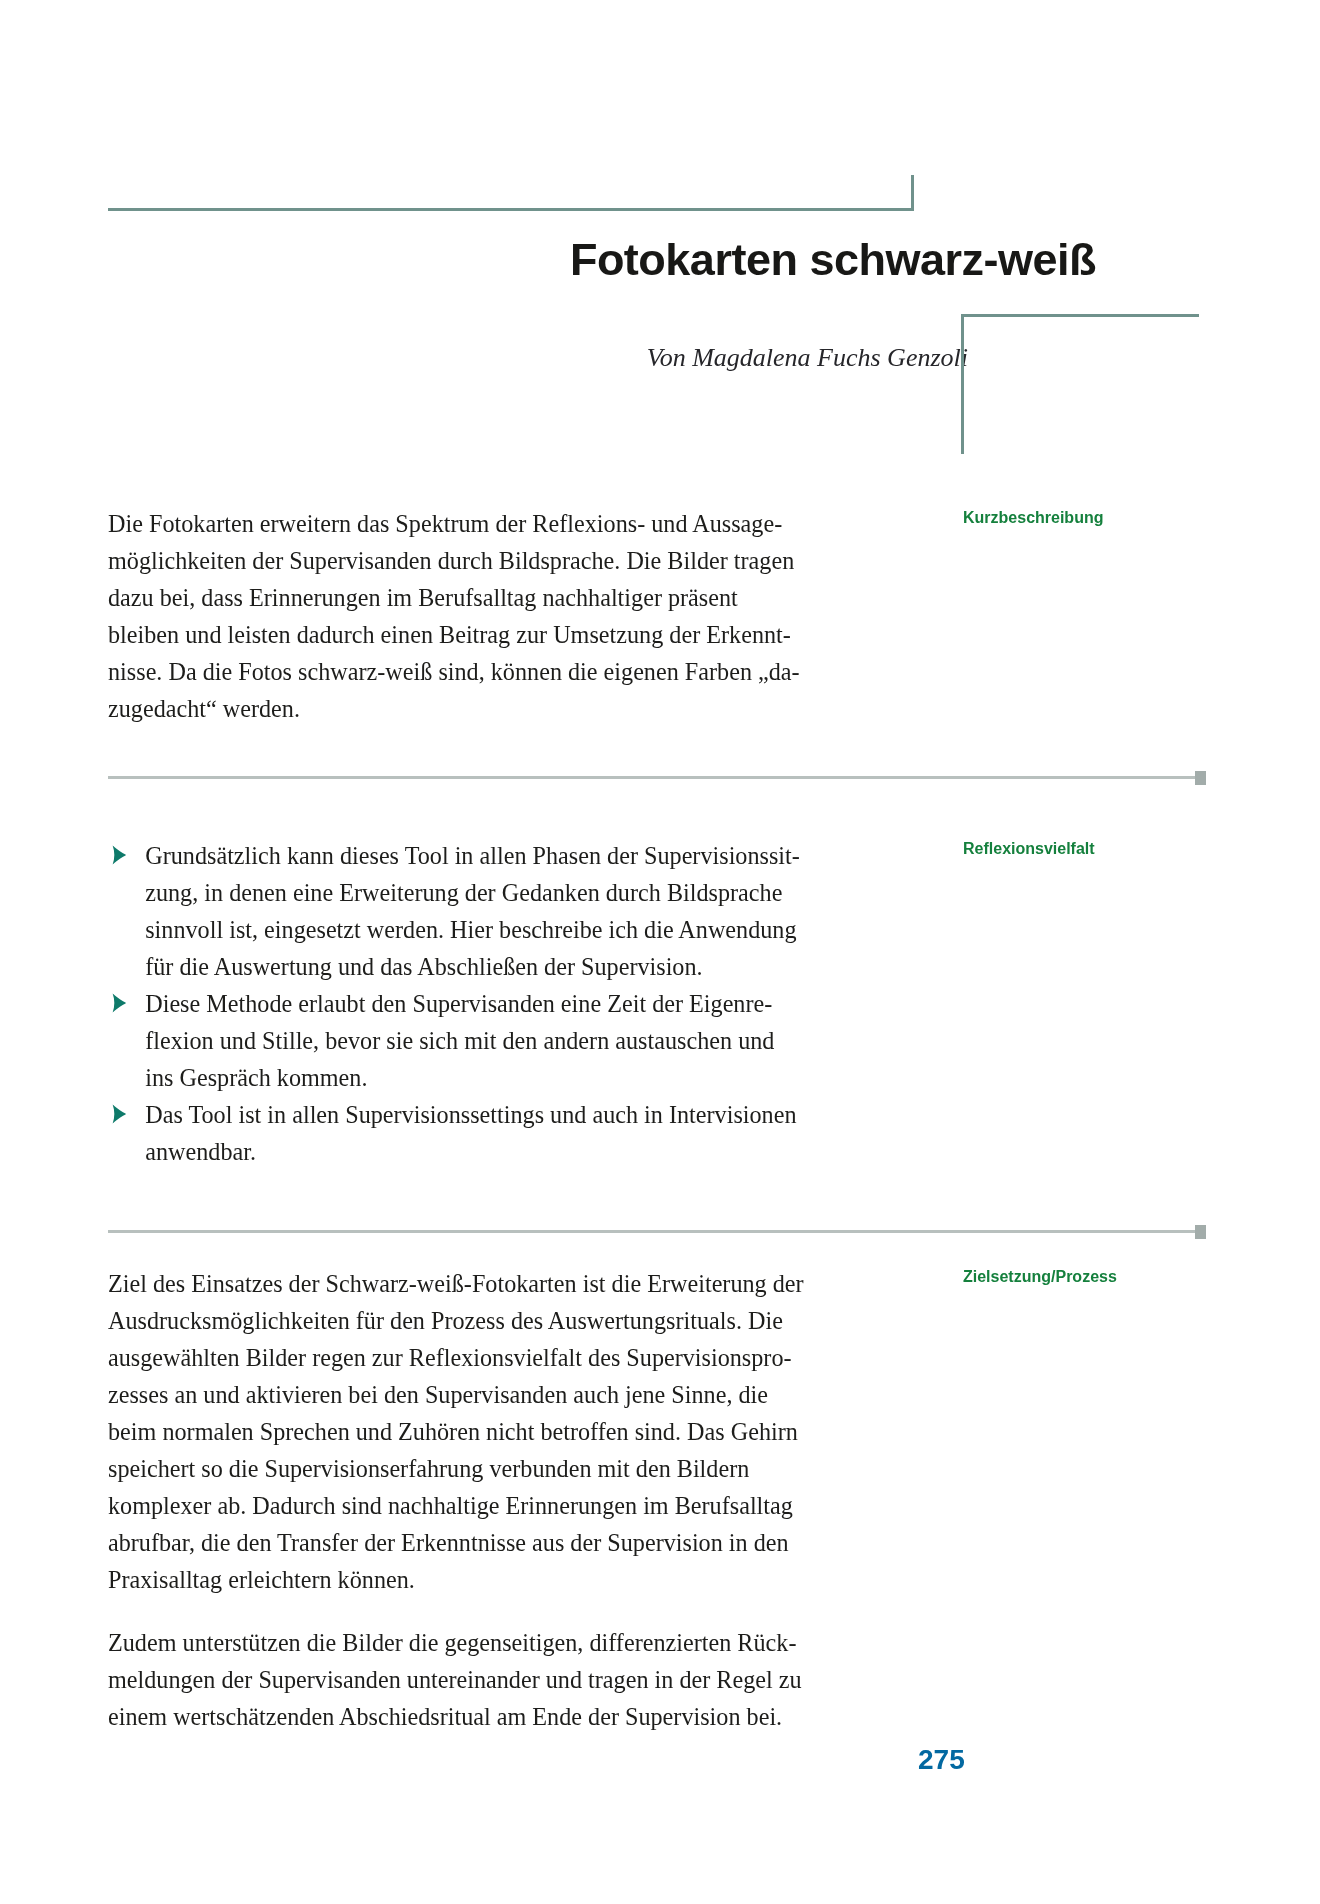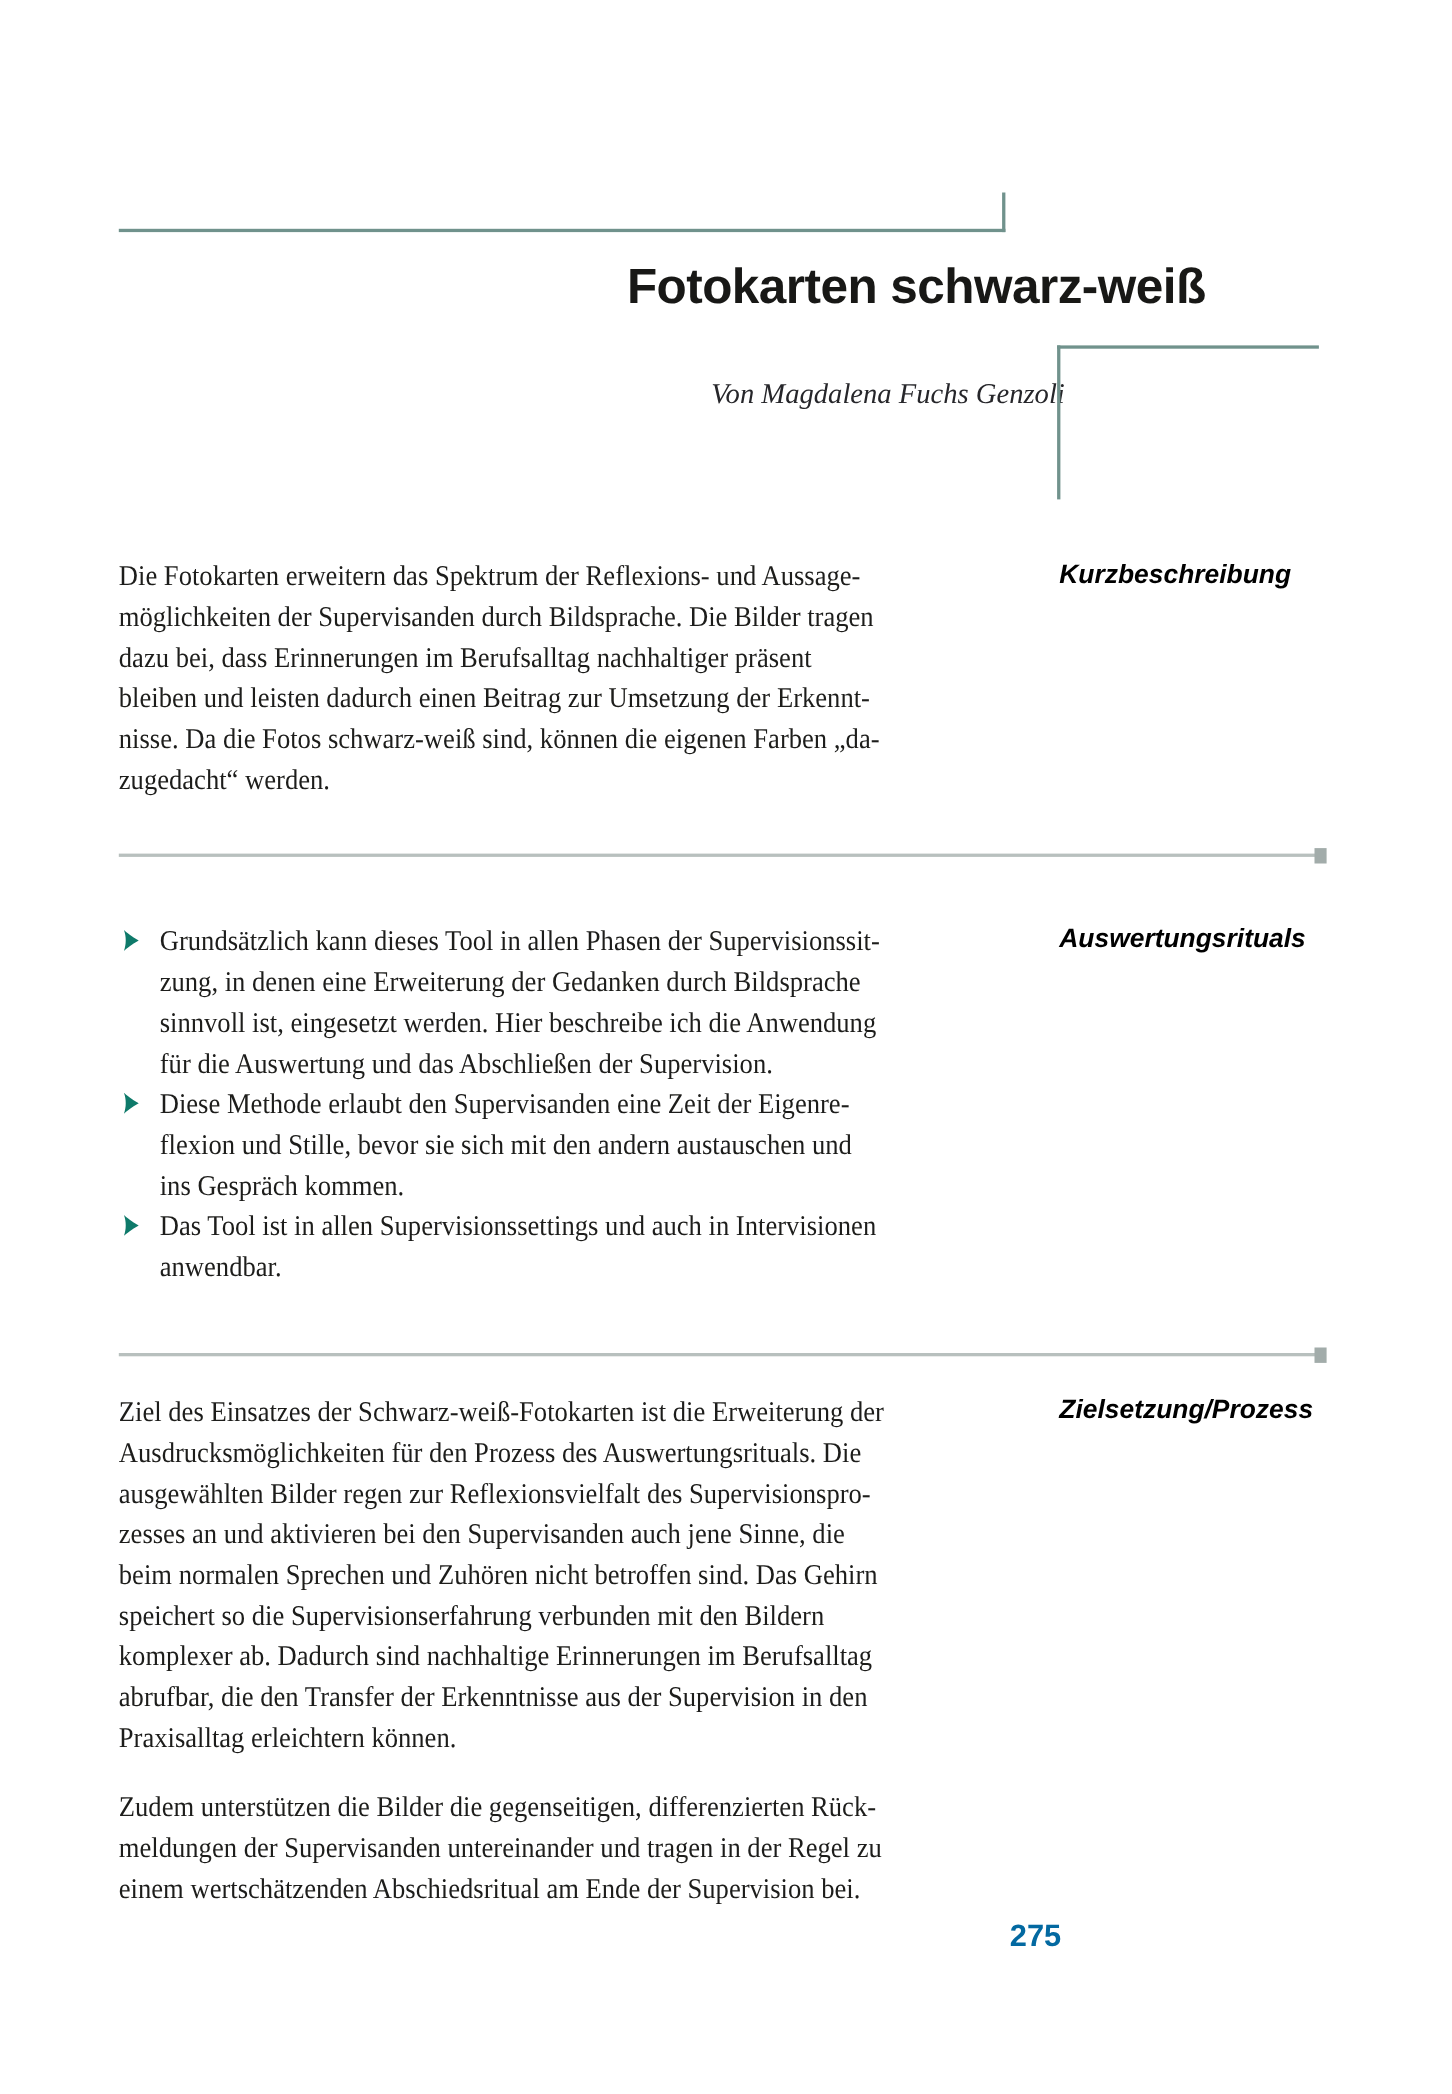--- a/index.html
+++ b/index.html
@@ -48,22 +48,22 @@
   .bullets { position:absolute; left:108px; top:837px;
     font-size:26px; line-height:37px; color:#1d1d1b; white-space:nowrap;
     transform:scaleX(0.93); transform-origin:left top; }
   .bullet-row { display:flex; align-items:flex-start; }
   .bullet-icon { flex:0 0 auto; width:16px; height:20px; margin:8px 20px 0 4px; }
   .bullet-icon svg { display:block; }
 
   
   .margin-label {
     position:absolute; left:963px;
-    font-family:"Liberation Sans", sans-serif; font-weight:bold; font-style:italic;
-    font-size:24px; color:#000000; white-space:nowrap;
+    font-family:"Liberation Sans", sans-serif; font-weight:bold; 
+    font-size:16px; color:#15803d; white-space:nowrap;
   }
   .label-1 { top:509px; }
   .label-2 { top:840px; }
   .label-3 { top:1268px; }
 
   .page-number {
     position:absolute; left:918px; top:1744px;
     font-family:"Liberation Sans", sans-serif; font-weight:bold;
     font-size:28px; color:#0369a1;
   }
@@ -126,21 +126,21 @@
         <svg width="16" height="20" viewBox="0 0 16 20">
             <path d="M1,0.5 C7,5.5 11,7.5 15.5,10 C11,12.5 7,14.5 1,19.5 C3.4,13.5 3.4,6.5 1,0.5 Z" fill="#0e7a6a"></path>
           </svg>
       </span>
       <div>
           <div class="line">Das Tool ist in allen Supervisionssettings und auch in Intervisionen</div>
           <div class="line">anwendbar.</div>
         </div>
     </div>
   </div>
-  <div class="margin-label label-2">Auswertungsrituals</div>
+  <div class="margin-label label-2">Reflexionsvielfalt</div>
 
   <div class="divider divider-2">
     <span class="sq"></span>
   </div>
 
   <div class="text-block sec3a">
       <div class="line">Ziel des Einsatzes der Schwarz-weiß-Fotokarten ist die Erweiterung der</div>
       <div class="line">Ausdrucksmöglichkeiten für den Prozess des Auswertungsrituals. Die</div>
       <div class="line">ausgewählten Bilder regen zur Reflexionsvielfalt des Supervisionspro-</div>
       <div class="line">zesses an und aktivieren bei den Supervisanden auch jene Sinne, die</div>

